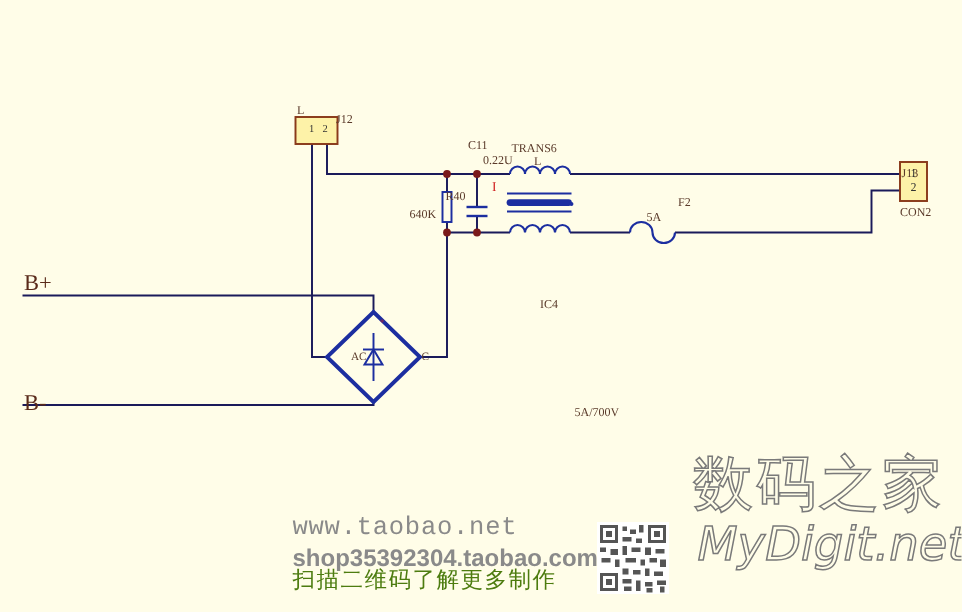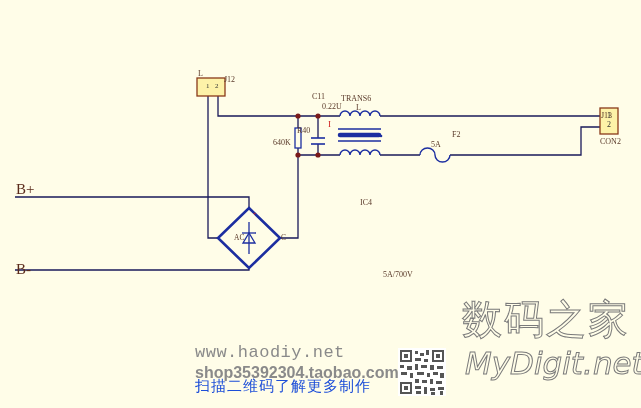--- a/index.html
+++ b/index.html
@@ -20,25 +20,25 @@
       font-size: 17px; color: #8a8a8a; letter-spacing: 0.5px; line-height: 1;
     }
     .wm2 {
       position: absolute; left: 195px; top: 365px;
       font-family: "Liberation Sans", "DejaVu Sans", sans-serif;
       font-size: 16px; color: #8a8a8a; font-weight: bold; line-height: 1;
     }
     .wm3 {
       position: absolute; left: 195px; top: 379px;
       font-family: "DejaVu Sans", sans-serif;
-      font-size: 15px; color: #1d4ed8; line-height: 1; letter-spacing: 1px;
+      font-size: 15px; color: #4d7c0f; line-height: 1; letter-spacing: 1px;
     }
     .wm-cn {
       position: absolute; left: 462px; top: 303px;
-      font-family: Liberation Mono, monospace;
+      font-family: Liberation Serif, serif;
       font-size: 40px; color: transparent;
       -webkit-text-stroke: 1px #7a7a7a; line-height: 1; letter-spacing: 2px;
     }
     .wm-en {
       position: absolute; left: 465px; top: 348px;
       font-family: "DejaVu Sans", sans-serif; font-style: italic;
       font-size: 31px; color: transparent;
       -webkit-text-stroke: 1px #7a7a7a; line-height: 1;
     }
   </style>
@@ -176,17 +176,17 @@
 <div class="lbl" style="left:600px;top:138px;text-align:center;">CON2</div>
 
 <div class="lbl" style="left:360px;top:199px;">IC4</div>
 <div class="lbl" style="left:359px;top:271px;margin-left:24px;">5A/700V</div>
 <div class="lbl" style="left:234px;top:234px;font-size:7.5px;">AC</div>
 <div class="lbl" style="left:281px;top:234px;font-size:7.5px;">C</div>
 
 <div class="lbl-big" style="left:16px;top:182px;">B+</div>
 <div class="lbl-big" style="left:16px;top:262px;">B-</div>
 
-<div class="wm1">www.haodiy.net</div>
+<div class="wm1">www.taobao.net</div>
 <div class="wm2">shop35392304.taobao.com</div>
 <div class="wm3">扫描二维码了解更多制作</div>
 <div class="wm-cn">数码之家</div>
 <div class="wm-en">MyDigit.net</div>
 
 </body></html>

